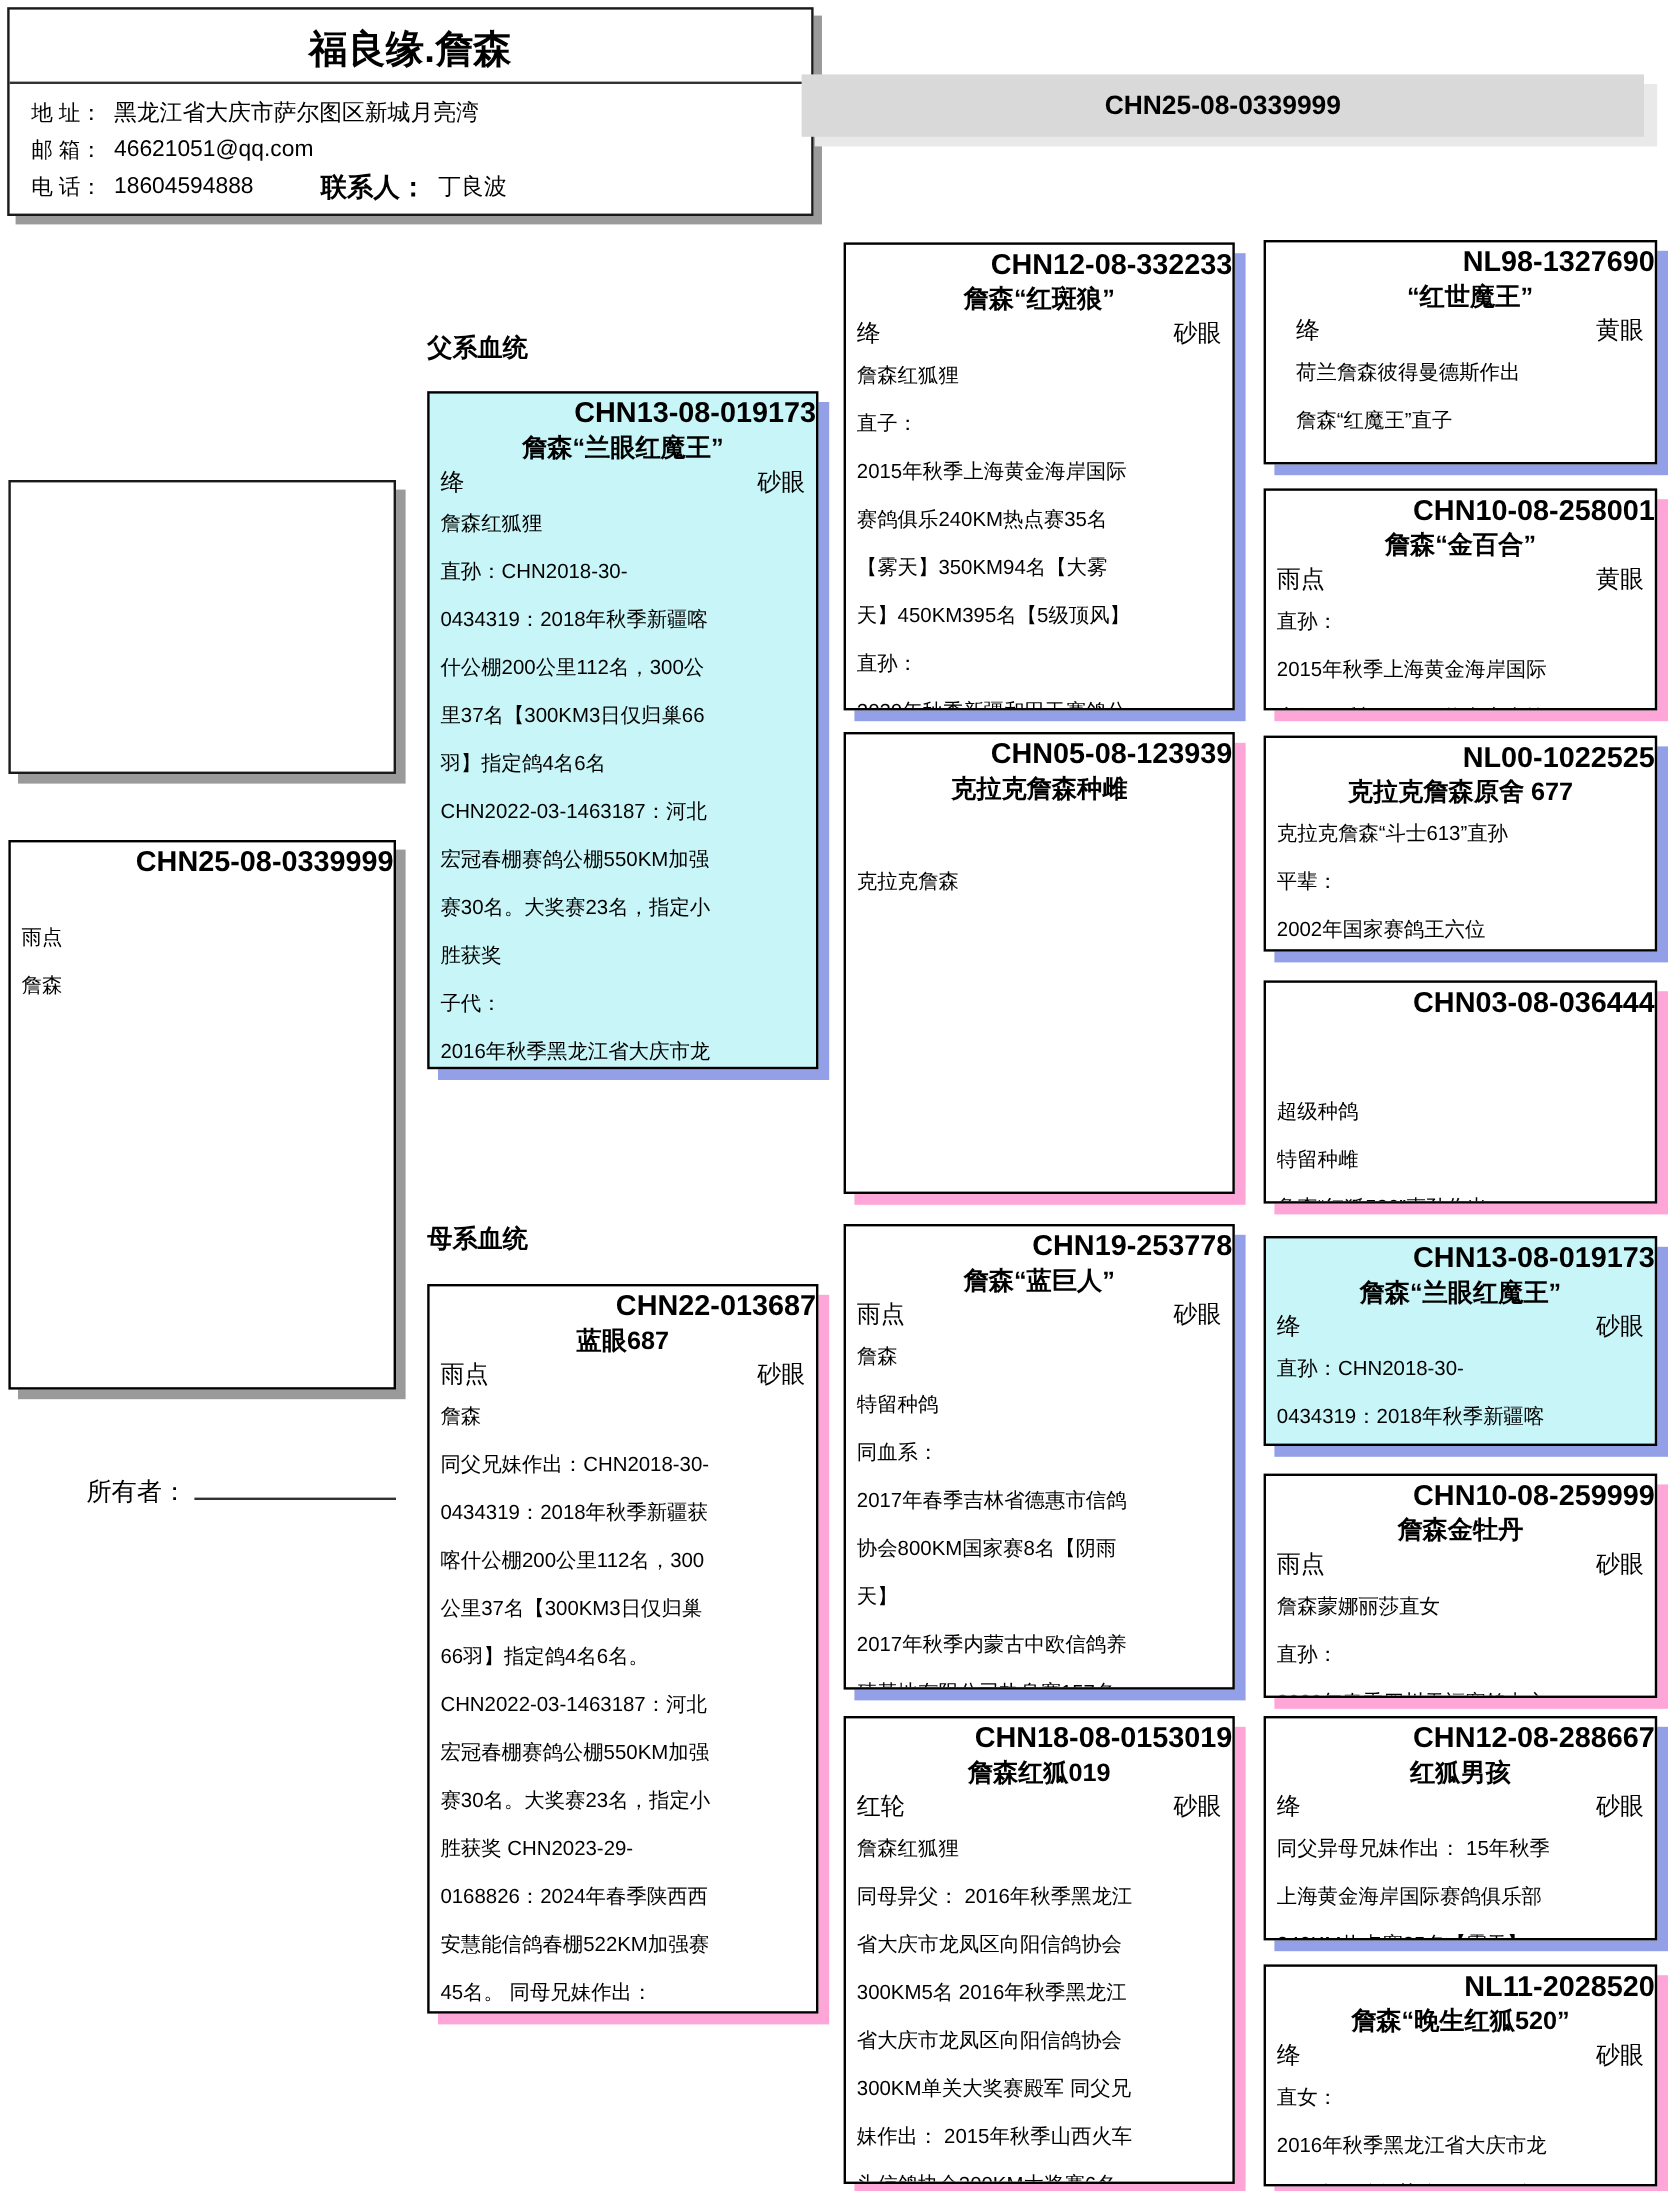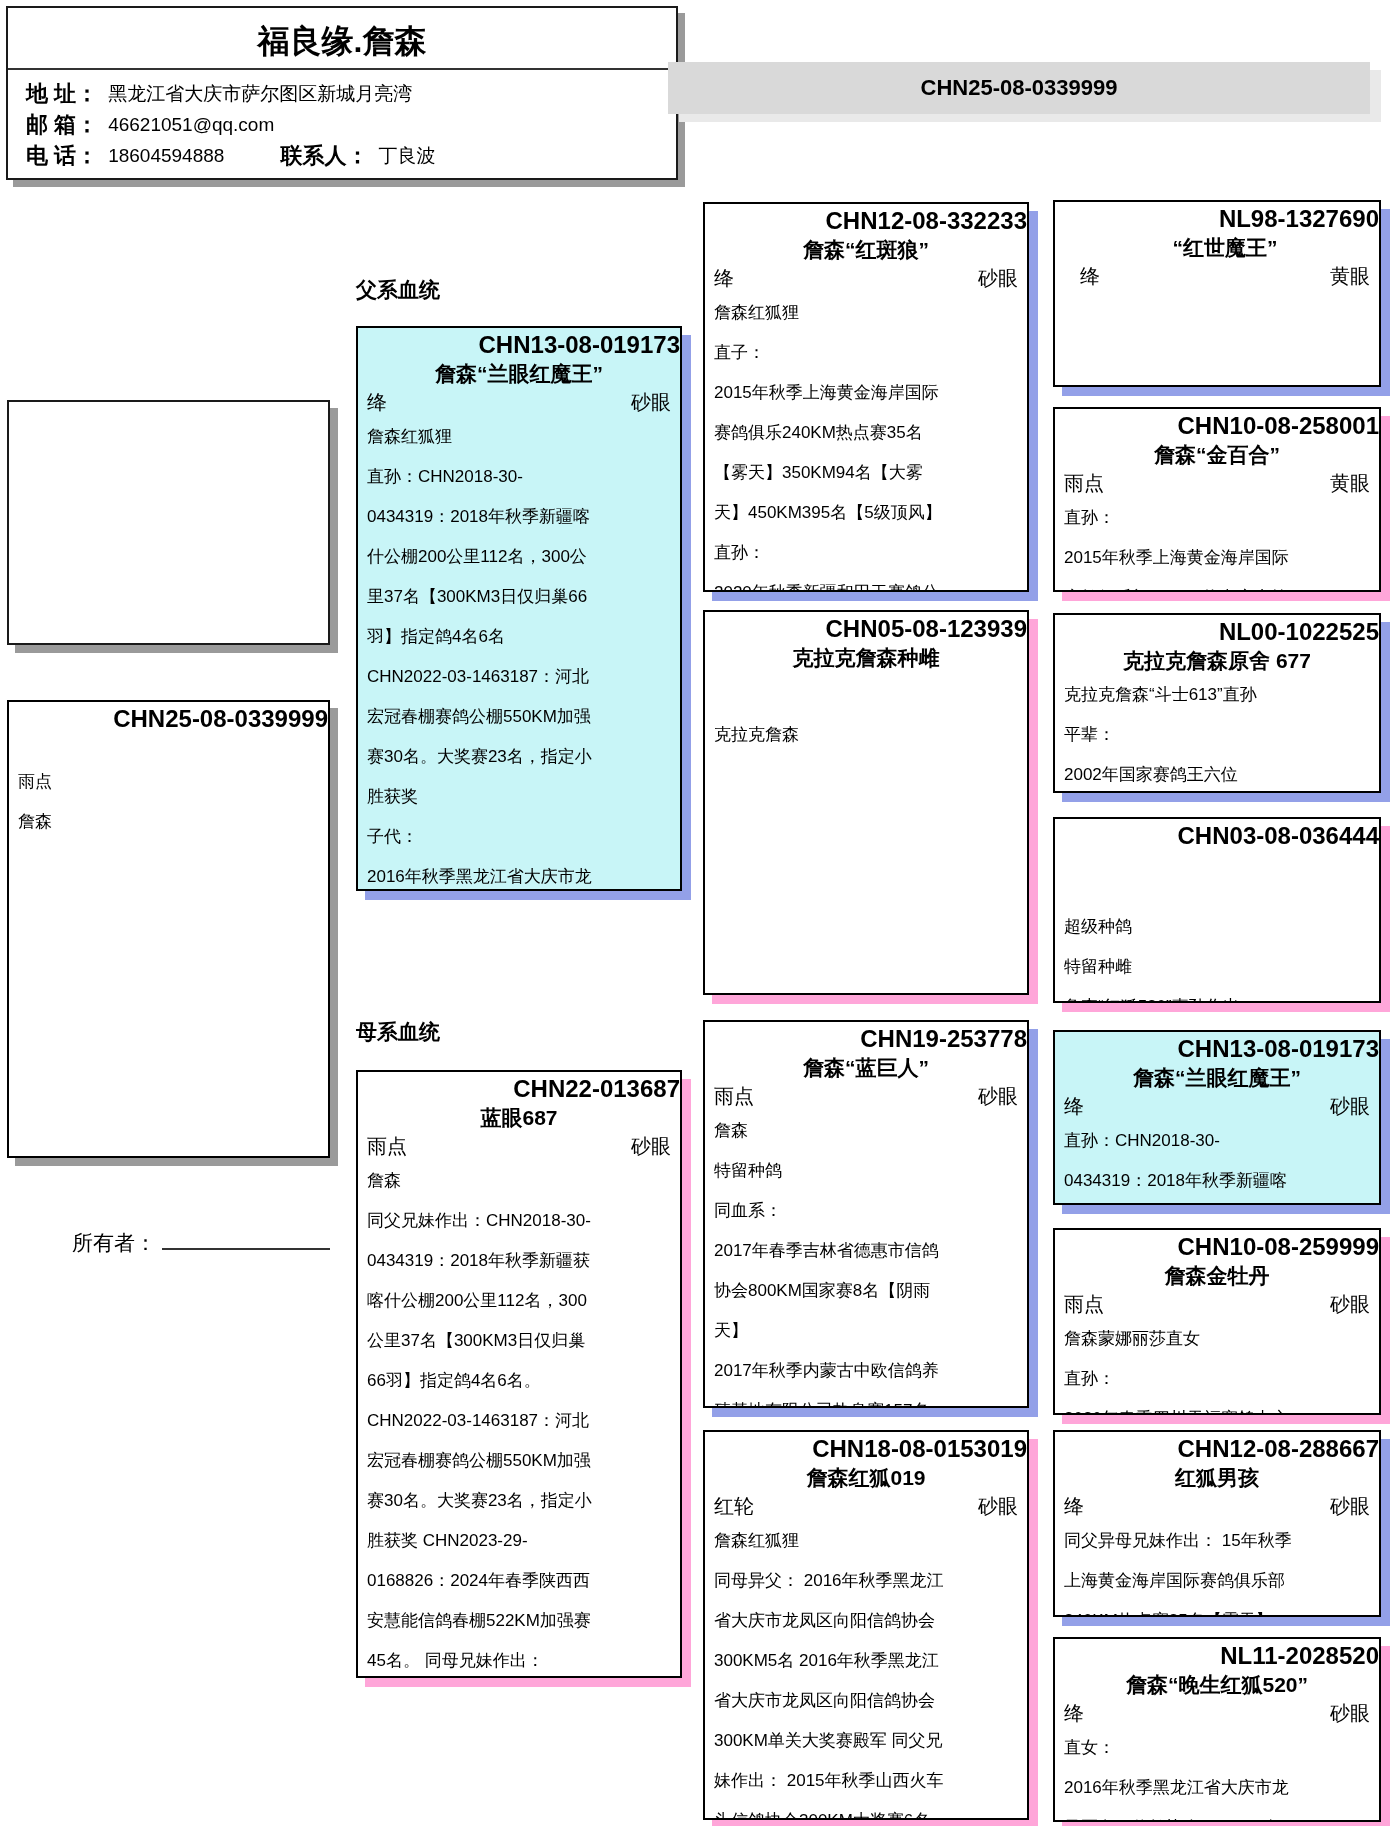--- a/index.html
+++ b/index.html
@@ -6,21 +6,21 @@
   #page{position:relative;width:1391px;height:1826px;background:#fff;overflow:hidden;
         font-family:"Liberation Sans","DejaVu Sans",sans-serif;color:#000;}
 
   
   .hdr{position:absolute;left:6px;top:6px;width:668px;height:170px;background:#fff;
        border:2px solid #1a1a1a;box-shadow:7px 7px 0 #9a9a9a;}
   .hdr-title{font-size:32px;font-weight:bold;text-align:center;padding-top:12px;height:48px;}
   .hdr-rule{border-top:2px solid #333;margin:0;}
   .hdr-rows{padding:8px 14px 0 18px;}
   .hrow{height:31px;display:flex;align-items:center;}
-  .hlabel{font-weight:bold;font-size:22px;white-space:nowrap;}
+  .hlabel{font-weight:normal;font-size:18px;white-space:nowrap;}
   .hval{font-size:19px;margin-left:10px;white-space:nowrap;}
   .hlabel2{font-weight:bold;font-size:22px;margin-left:56px;white-space:nowrap;}
 
   
   .banner{position:absolute;left:668px;top:62px;width:702px;height:52px;background:#d9d9d9;
           box-shadow:11px 8px 0 #e9e9e9;font-size:22px;font-weight:bold;text-align:center;
           line-height:52px;}
 
   
   .pbox{position:absolute;background:#fff;border:2px solid #000;overflow:hidden;
@@ -205,20 +205,22 @@
 500KM大奖赛34名 2016年秋季</div>
   </div>
 
   <div class="pbox sh-blue" style="left:1053px;top:200px;width:328px;height:187px;padding-left:16px;">
     <div class="ring">NL98-1327690</div>
     <div class="pname">“红世魔王”</div>
     <div class="eyeline">
       <span>绛</span>
       <span>黄眼</span>
     </div>
+    <div class="pbody">荷兰詹森彼得曼德斯作出
+詹森“红魔王”直子</div>
   </div>
 
   <div class="pbox sh-pink" style="left:1053px;top:407px;width:328px;height:185px;">
     <div class="ring">CHN10-08-258001</div>
     <div class="pname">詹森“金百合”</div>
     <div class="eyeline">
       <span>雨点</span>
       <span>黄眼</span>
     </div>
     <div class="pbody">直孙：

